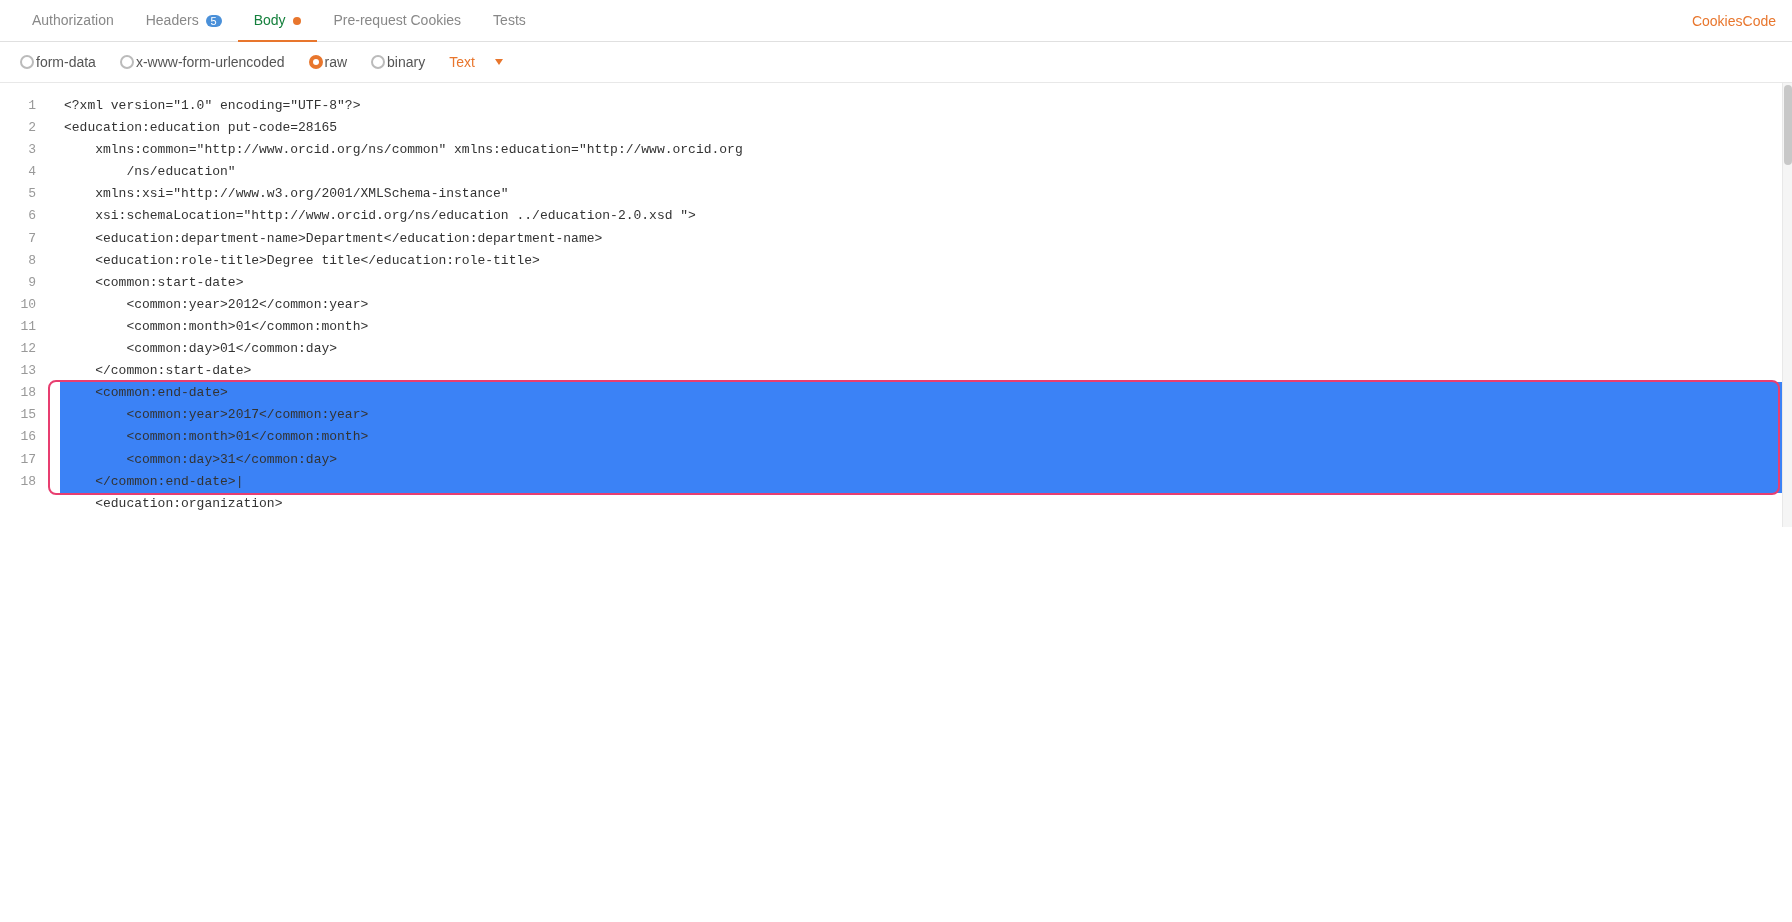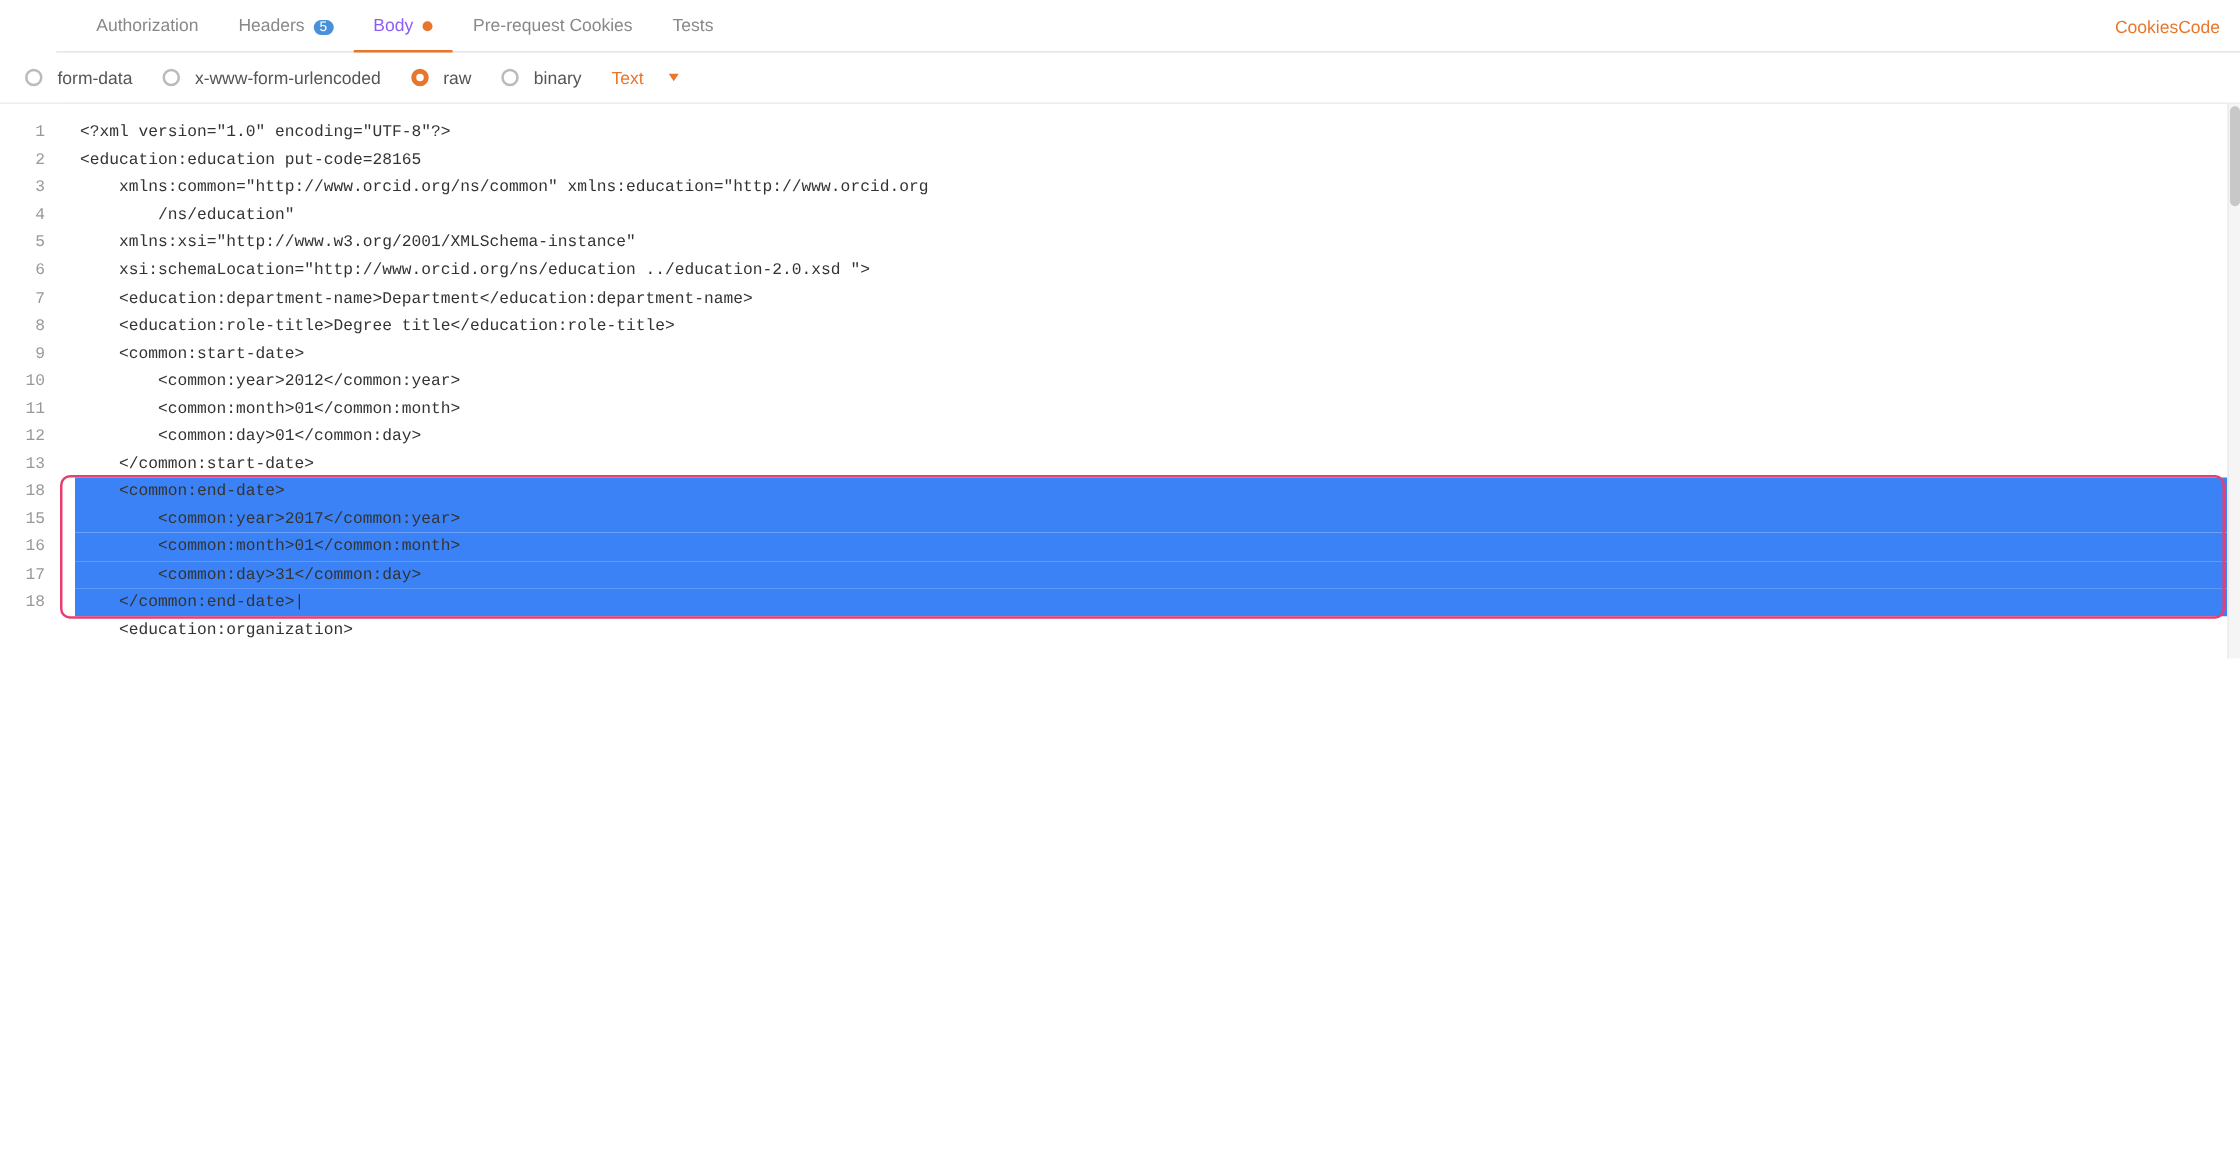--- a/index.html
+++ b/index.html
@@ -10,35 +10,34 @@
       font-size: 14px;
     }
 
     .tabs-bar {
       display: flex;
       align-items: center;
       border-bottom: 1px solid #e0e0e0;
       padding: 0 16px;
       background: #fff;
       position: relative;
-      margin-left: 45px;
     }
 
     .tab-item {
       padding: 12px 16px;
       cursor: pointer;
       color: #888;
       font-size: 14px;
       border-bottom: 2px solid transparent;
       margin-bottom: -1px;
       white-space: nowrap;
     }
 
     .tab-item.active {
-      color: #8b5cf6;
+      color: #15803d;
       border-bottom: 2px solid #e8762d;
       font-weight: 500;
     }
 
     .tab-item .badge {
       display: inline-block;
       background: #5b9bd5;
       color: white;
       border-radius: 8px;
       padding: 0 5px;
@@ -75,21 +74,21 @@
       align-items: center;
       gap: 24px;
       padding: 12px 20px;
       border-bottom: 1px solid #e8e8e8;
       background: #fff;
     }
 
     .radio-option {
       display: flex;
       align-items: center;
-      gap: 12px;
+      gap: 2px;
       cursor: pointer;
       color: #555;
       font-size: 14px;
     }
 
     .radio-circle {
       width: 14px;
       height: 14px;
       border-radius: 50%;
       border: 2px solid #bbb;

